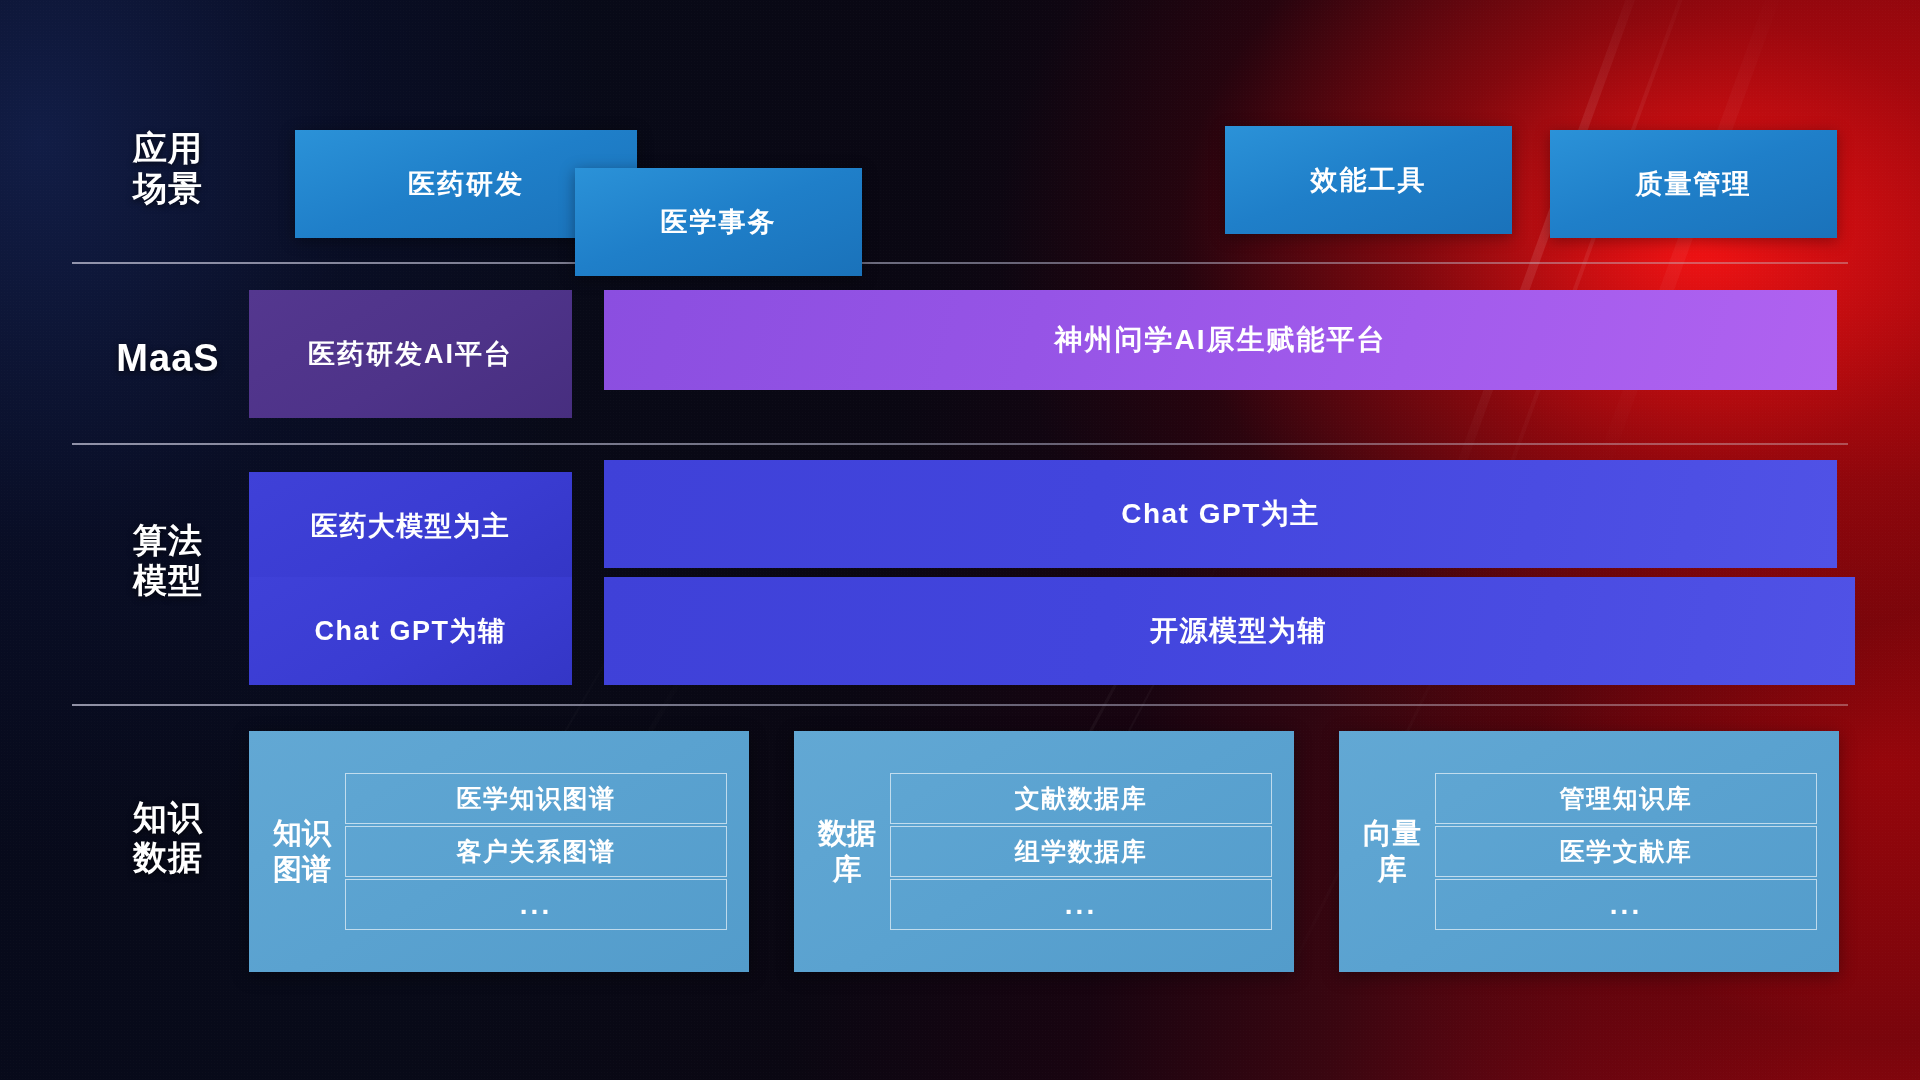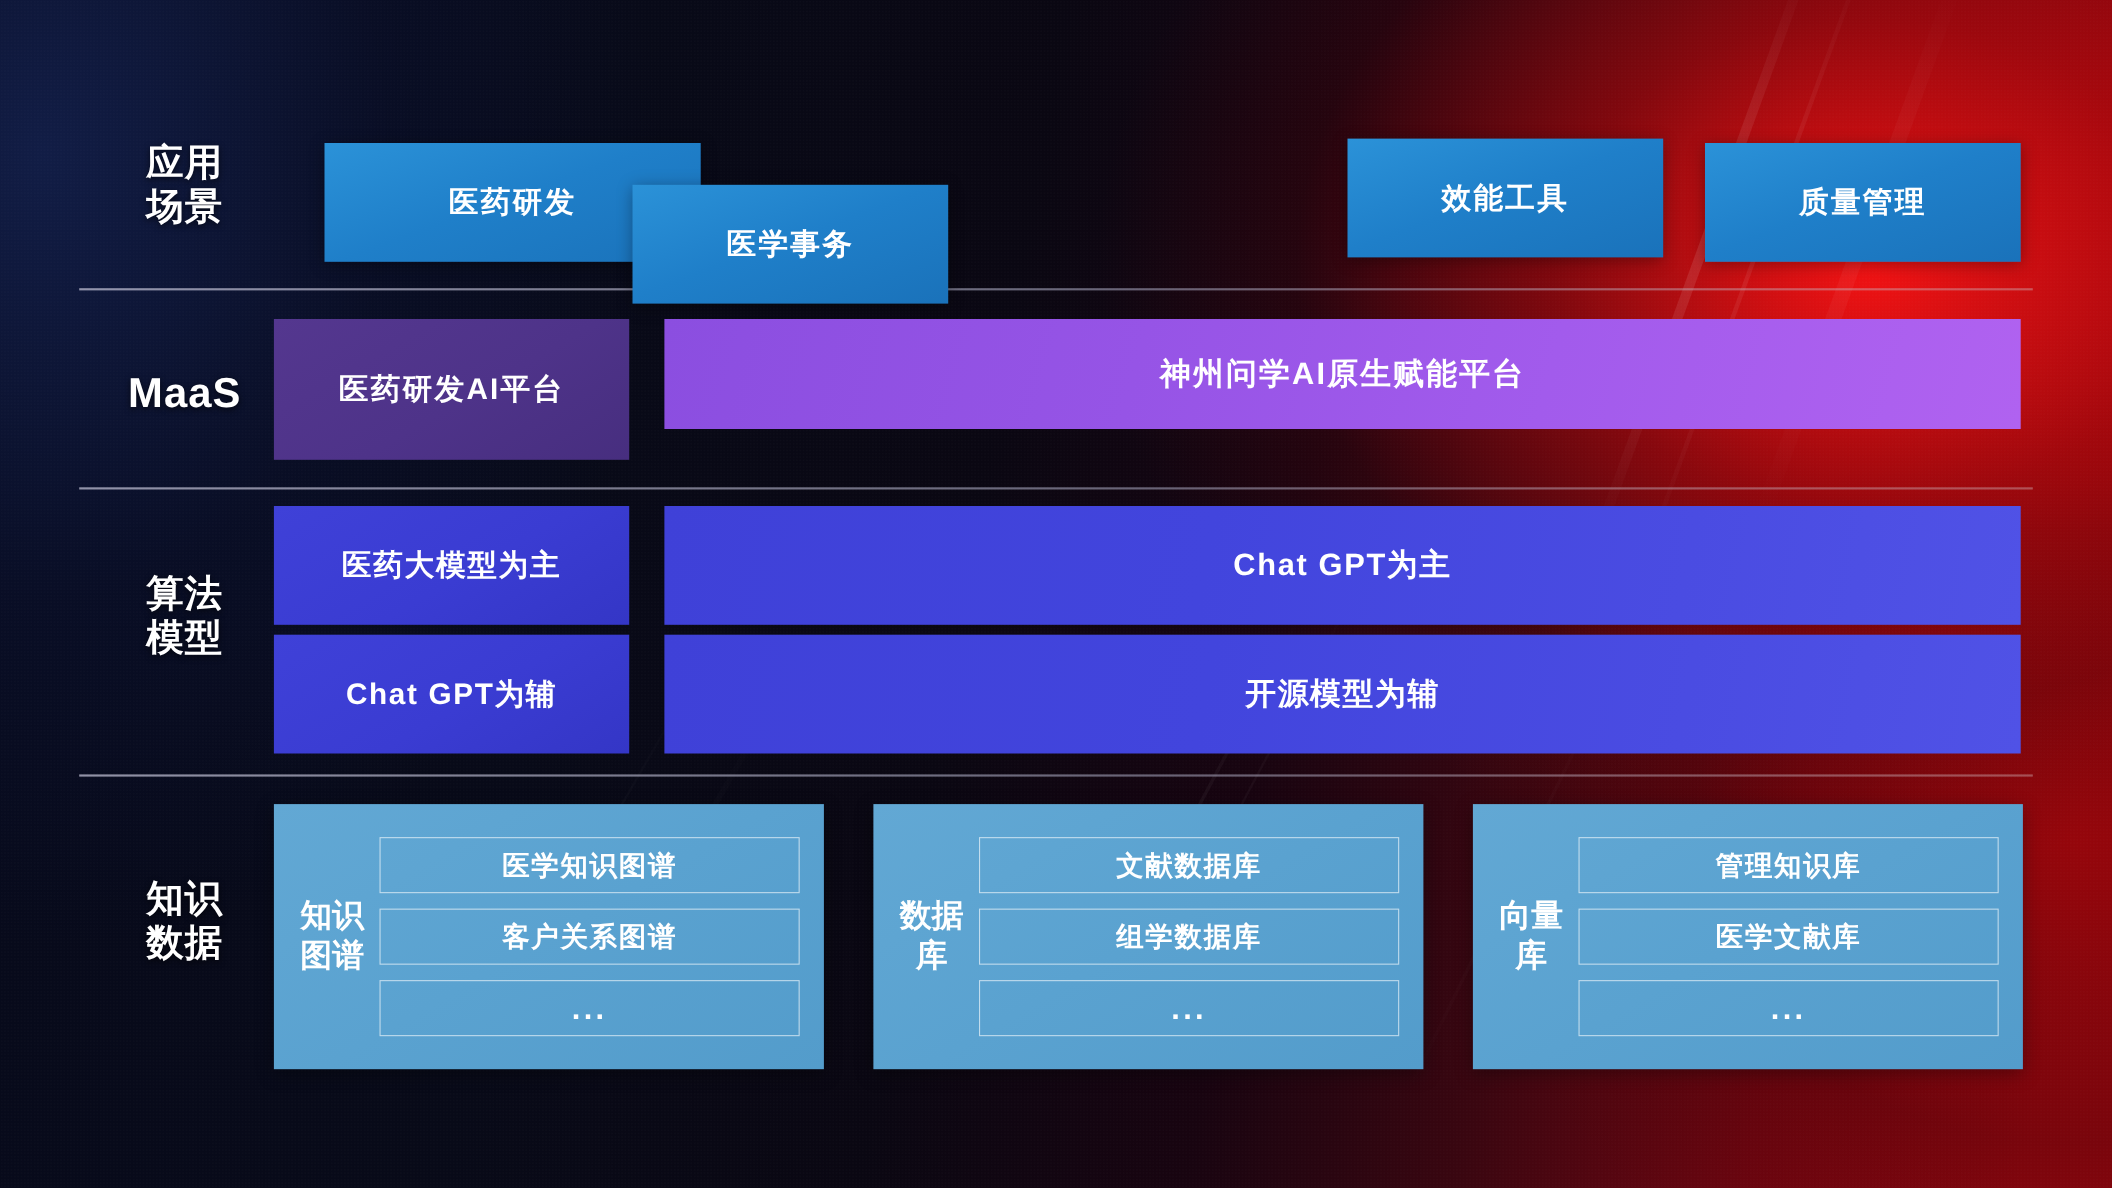--- a/index.html
+++ b/index.html
@@ -135,21 +135,21 @@
     line-height: 1.22;
     text-align: center;
     letter-spacing: 0;
     word-break: break-all;
   }
   .kitems {
     flex: 1;
     display: flex;
     flex-direction: column;
     justify-content: center;
-    gap: 14px;
+    gap: 2px;
     padding: 0 22px 0 14px;
   }
   .kitem {
     height: 49px;
     border: 1px solid rgba(255,255,255,.62);
     display: flex;
     align-items: center;
     justify-content: center;
     color: #fff;
     font-size: 25px;
@@ -206,31 +206,31 @@
   </div>
   <div class="maas-right">
     <span>神州问学AI原生赋能平台</span>
   </div>
 
   <div class="rowlabel" style="top:520px;">
     <div>算法</div>
     <div>模型</div>
   </div>
 
-  <div class="algo-left" style="top:460px;">
+  <div class="algo-left" style="top:472px;">
     <span>医药大模型为主</span>
   </div>
   <div class="algo-right" style="top:460px;">
     <span>Chat GPT为主</span>
   </div>
 
   <div class="algo-left" style="top:577px;">
     <span>Chat GPT为辅</span>
   </div>
-  <div class="algo-right" style="top:577px;">
+  <div class="algo-right" style="top:577px;padding-left:18px;">
     <span>开源模型为辅</span>
   </div>
 
   <div class="rowlabel" style="top:797px;">
     <div>知识</div>
     <div>数据</div>
   </div>
 
   <div class="kpanel" style="left:249px; width:500px;">
     <div class="vlabel">知识图谱</div>

